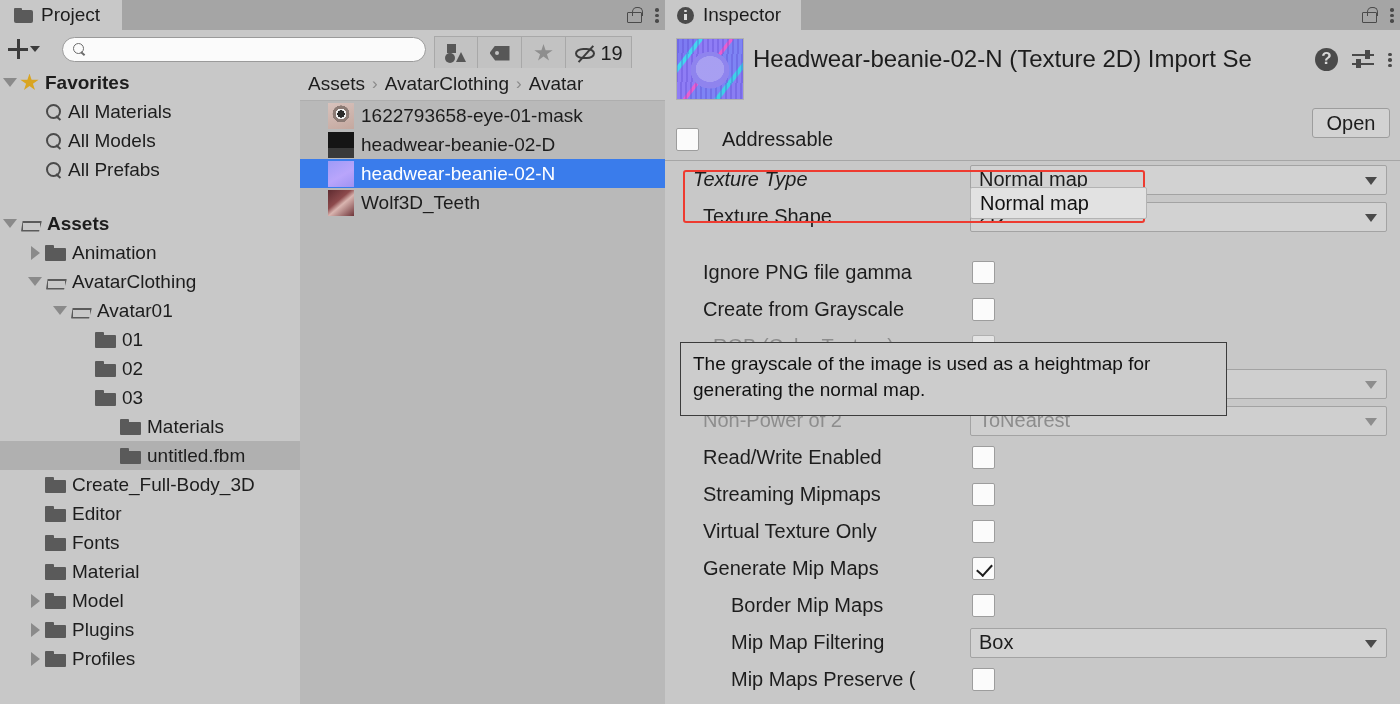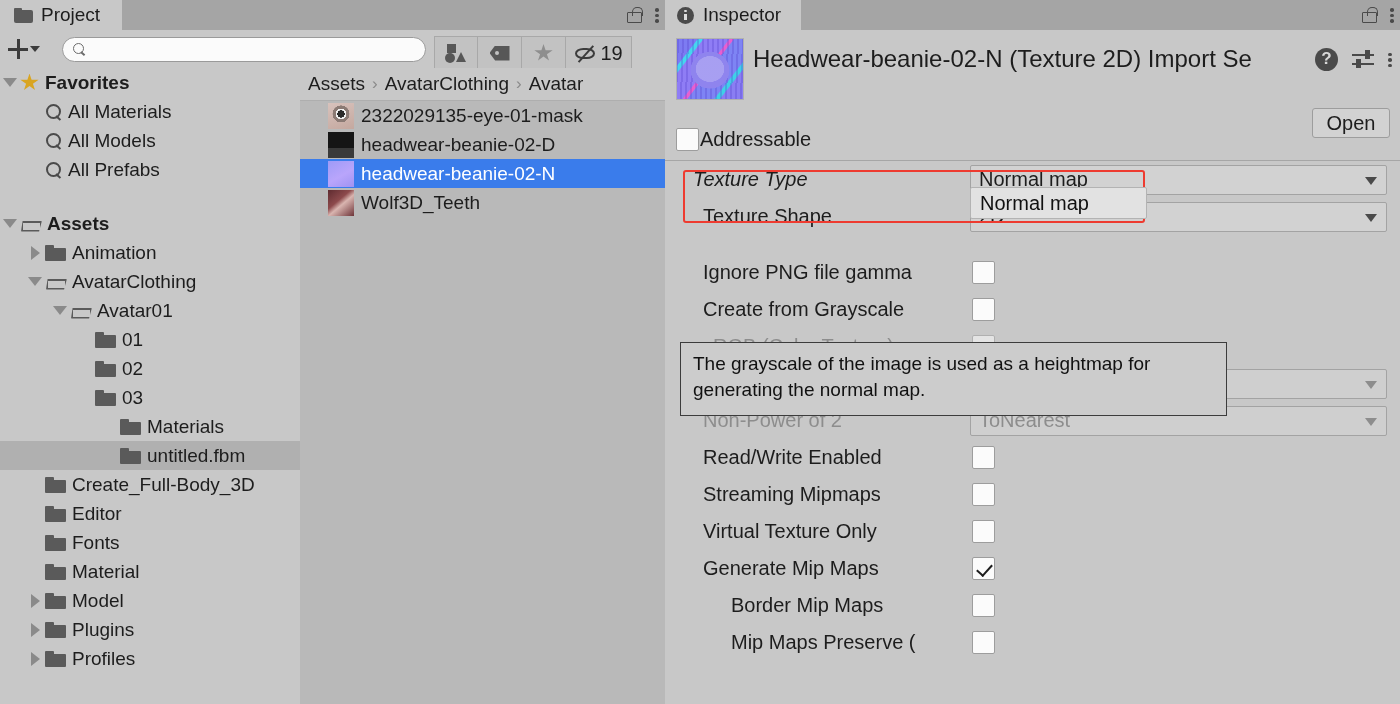--- a/index.html
+++ b/index.html
@@ -265,21 +265,21 @@
   .ic-preset .ln.a { top: 4px; } .ic-preset .ln.b { top: 13px; }
   .ic-preset .kn { position:absolute; width:5px; height:9px; background:#4a4a4a; }
   .ic-preset .kn.a { left: 13px; top: 0px; } .ic-preset .kn.b { left: 4px; top: 9px; }
   .btn-open {
     position: absolute; right: 10px; top: 78px; width: 78px; height: 30px;
     background: #d2d2d2; border: 1px solid #9d9d9d; border-radius: 3px;
     font-size: 20px; color: #1d1d1d; display:flex; align-items:center; justify-content:center;
   }
   .row-addressable {
     position: absolute; left: 0; top: 122px; width: 735px; height: 34px;
-    display: flex; align-items: center; padding-left: 11px; gap: 1px;
+    display: flex; align-items: center; padding-left: 11px; gap: 23px;
     font-size: 20px; color: #1d1d1d;
   }
   .insp-divider {
     position: absolute; left: 0; top: 160px; width: 735px; height: 1px; background: #a6a6a6;
   }
 
   .cb {
     width: 23px; height: 23px; background: #fbfbfb; border: 1px solid #9d9d9d;
     border-radius: 2px; flex: none; position: relative;
   }
@@ -577,21 +577,21 @@
       <div class="breadcrumb" id="breadcrumb">
           <span>Assets</span>
           <span class="bc-sep">›</span>
           <span>AvatarClothing</span>
           <span class="bc-sep">›</span>
           <span>Avatar</span>
         </div>
       <div class="asset-list" id="asset-list">
           <div class="asset-row">
             <span class="asset-thumb th-eye"></span>
-            <span>2322029135-eye-01-mask</span>
+            <span>1622793658-eye-01-mask</span>
           </div>
           <div class="asset-row">
             <span class="asset-thumb th-dark"></span>
             <span>headwear-beanie-02-D</span>
           </div>
           <div class="asset-row selected">
             <span class="asset-thumb th-nrm1"></span>
             <span>headwear-beanie-02-N</span>
           </div>
           <div class="asset-row">
@@ -709,20 +709,29 @@
         </div>
         <div class="prop-row">
           <span class="prop-label indentA">Generate Mip Maps</span>
           <span class="cb cb-ctrl checked"></span>
         </div>
         <div class="prop-row">
           <span class="prop-label indentB" style="margin-left: 66px;">Border Mip Maps</span>
           <span class="cb cb-ctrl"></span>
         </div>
         <div class="prop-row">
+          <span class="prop-label indentB" style="margin-left: 66px;">Mip Map Filtering</span>
+          <span class="prop-ctrl">
+            <div class="dropdown">
+              <span>Box</span>
+              <span class="dd-arrow"></span>
+            </div>
+          </span>
+        </div>
+        <div class="prop-row">
           <span class="prop-label indentB" style="margin-left: 66px;">Mip Maps Preserve (</span>
           <span class="cb cb-ctrl"></span>
         </div>
       </div>
 
     <div class="hl-box"></div>
     <div class="hl-value">Normal map</div>
 
     <div class="tooltip">The grayscale of the image is used as a heightmap for generating the normal map.</div>
   </div>

